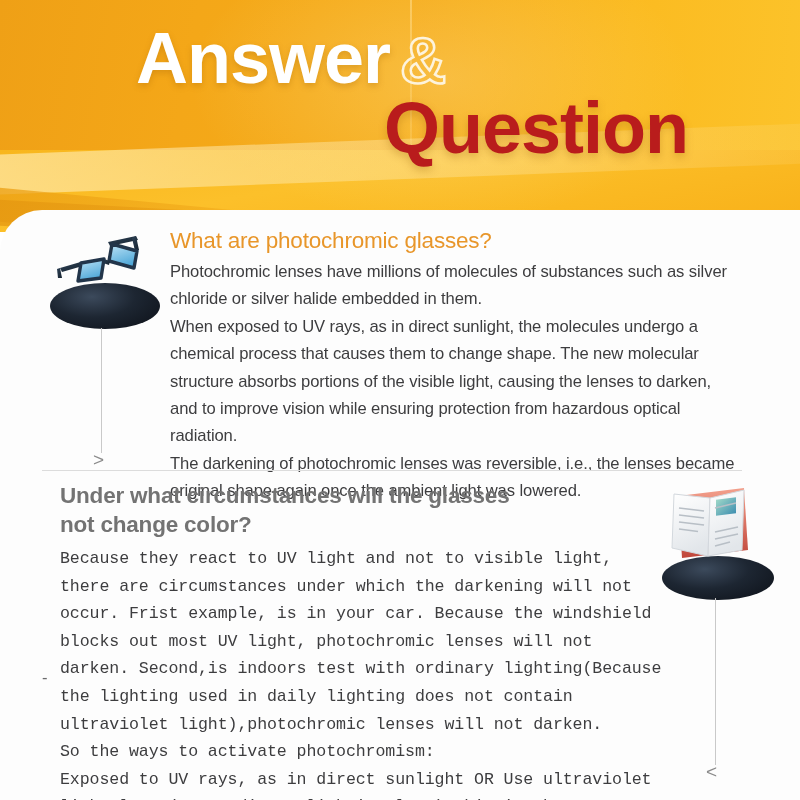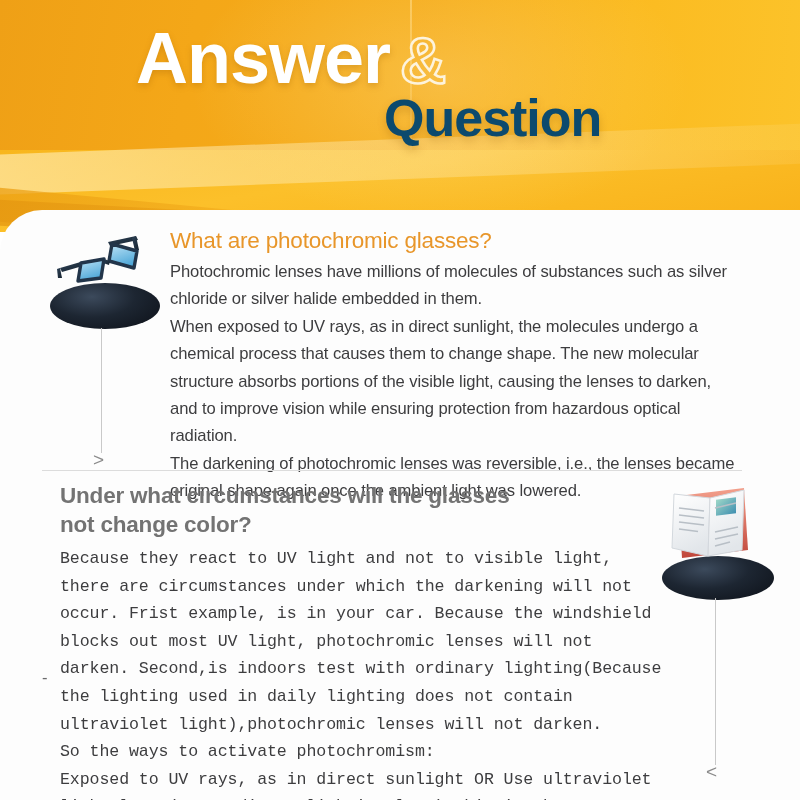--- a/index.html
+++ b/index.html
@@ -103,23 +103,23 @@
   .amp-outline {
     color: transparent;
     -webkit-text-stroke: 2.5px #fdf3dd;
     text-shadow: none;
     font-size: 64px;
     margin-left: 10px;
   }
   .banner-title-question {
     position: absolute;
     left: 384px; top: 92px;
-    font-size: 52px;
+    font-size: 72px;
     font-weight: bold;
-    color: #0c4a6e;
+    color: #b91c1c;
     letter-spacing: -1px;
     line-height: 1;
     text-shadow: 0 4px 8px rgba(150,90,5,.30);
     white-space: nowrap;
   }
 
   
   .card {
     position: absolute;
     left: 0; top: 210px;

